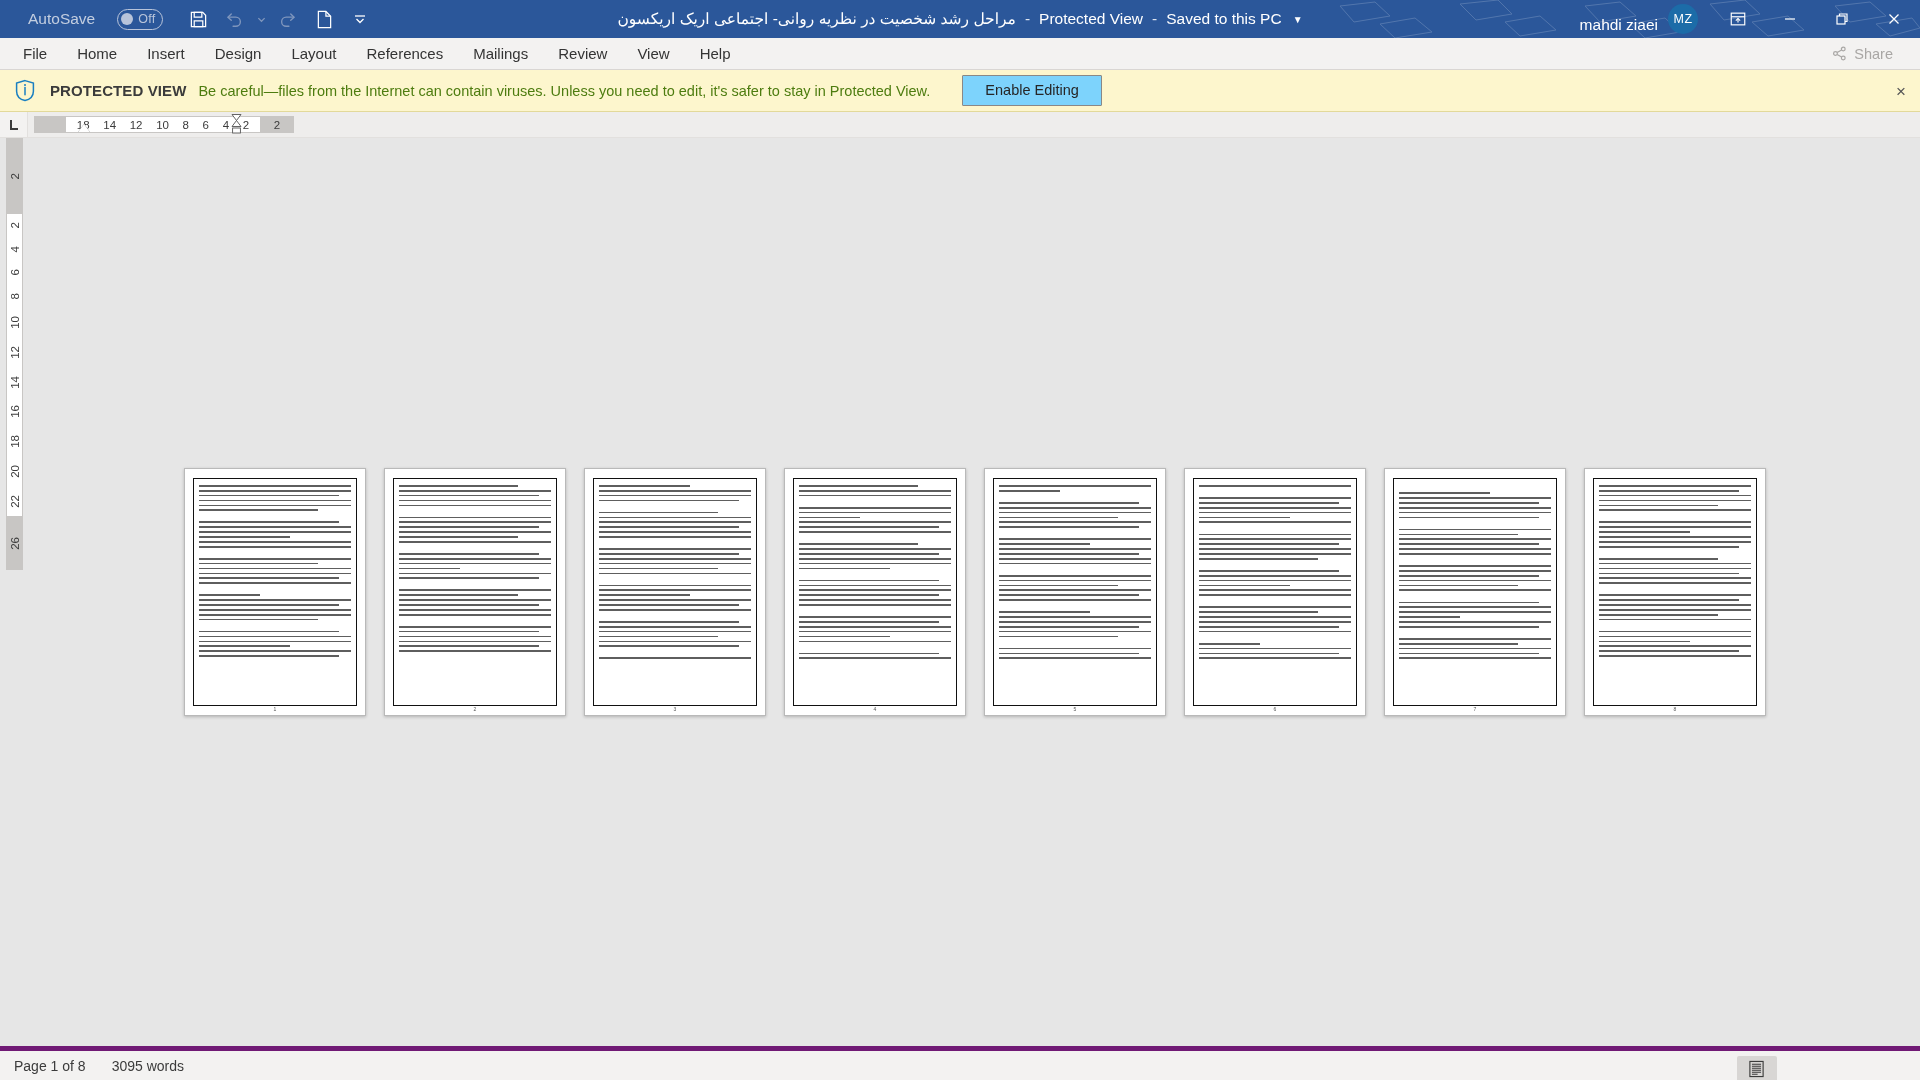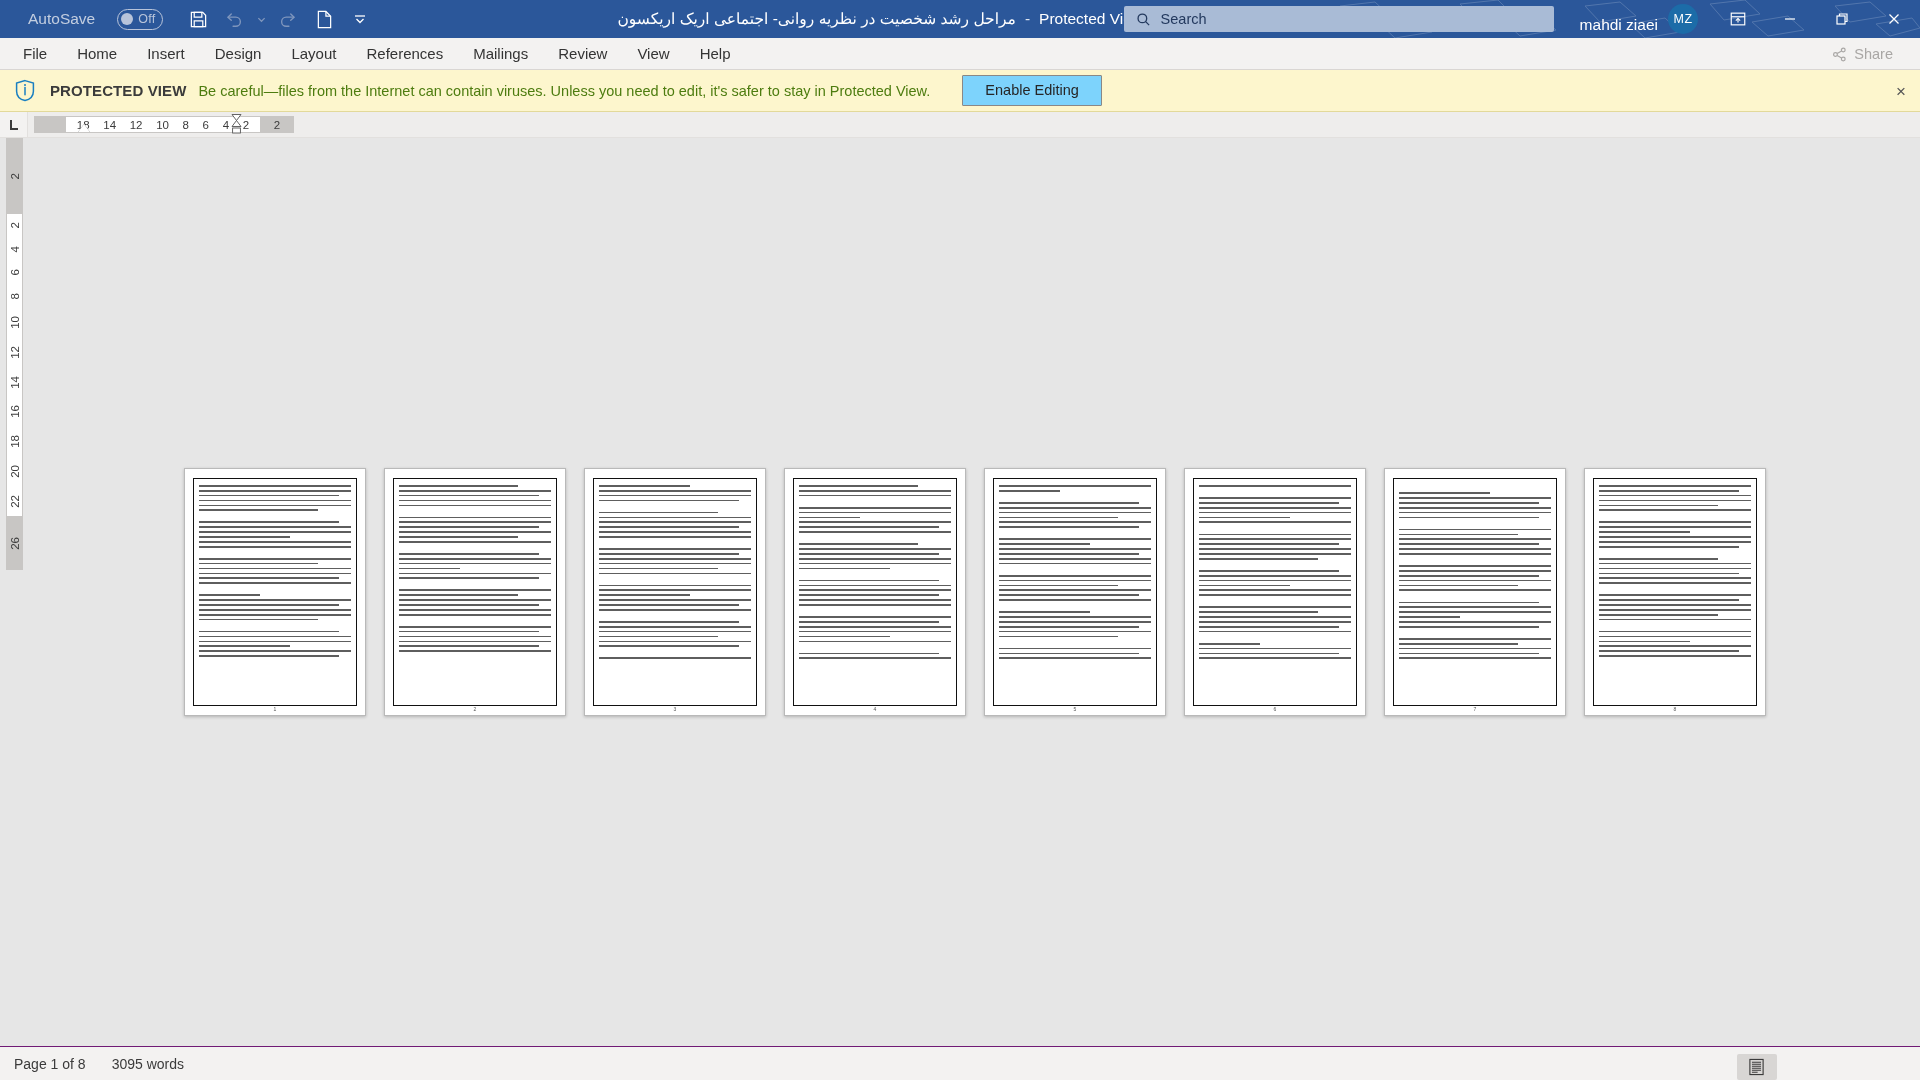--- a/index.html
+++ b/index.html
@@ -77,21 +77,21 @@
     height: 32px; background: #f3f2f1; display: flex; align-items: center;
     border-bottom: 1px solid #d9d6d3; position: relative;
   }
   .tabs { display: flex; align-items: center; padding-left: 8px; }
   .tab {
     padding: 4px 15px; font-size: 15px; color: #343434; border-radius: 3px;
     line-height: 22px; white-space: nowrap;
   }
   .share-btn {
     margin-left: auto; margin-right: 14px;
-    display: flex; align-items: flex-end; gap: 7px;
+    display: flex; align-items: center; gap: 7px;
     font-size: 14.5px; color: #a9a7a5; padding: 3px 12px;
     border: 1px solid transparent;
   }
 
   
   .pvbar {
     height: 42px; background: #fdf6cd; border-bottom: 1px solid #e2d99a;
     display: flex; align-items: center; padding: 0 12px; gap: 12px;
     position: relative;
   }
@@ -184,21 +184,21 @@
   .ln.s4 { width: 60%; }
   .ln.s5 { width: 40%; }
   .ln.gap { background: transparent; height: 4px; }
   .pnum {
     position: absolute; bottom: 3px; left: 0; right: 0; text-align: center;
     font-size: 5px; color: #555;
   }
 
   
   .statusbar {
-    height: 34px; background: #f3f2f1; border-top: 1px solid #701a75;
+    height: 34px; background: #f3f2f1; border-top: 5px solid #701a75;
     display: flex; align-items: center; padding: 9px 14px;
     font-size: 14px; color: #3b3b3b;
   }
   .st-item { margin-right: 26px; white-space: nowrap; }
   .status-right { margin-left: auto; display: flex; align-items: center; gap: 4px; flex-direction: column; }
   .focus-btn { display: flex; align-items: center; gap: 7px; padding: 4px 10px; font-size: 14px; }
   .view-btn {
     width: 40px; height: 26px; display: flex; align-items: center; justify-content: center;
     border-radius: 2px;
   }
@@ -279,27 +279,20 @@
   <div class="doctitle">
     <span class="rtl">مراحل رشد شخصیت در نظریه روانی- اجتماعی اریک اریکسون</span>
     <span class="dash">-</span>
     <span>Protected View</span>
     <span class="dash">-</span>
     <span>Saved to this PC</span>
     <span class="caret">▼</span>
   </div>
 
   <div class="titlebar-right">
-    <div class="searchbox">
-      <svg width="15" height="15" viewBox="0 0 16 16" fill="none" stroke="#23395e" stroke-width="1.4">
-        <circle cx="6.8" cy="6.8" r="4.6"></circle>
-          <path d="M10.3 10.3L14 14"></path>
-      </svg>
-      <span>Search</span>
-    </div>
     <div class="user">
       <span>mahdi ziaei</span>
       <span class="avatar">MZ</span>
     </div>
     <span class="winbtn">
       <svg width="18" height="18" viewBox="0 0 20 20" fill="none" stroke="#ffffff" stroke-width="1.3">
         <rect x="2.5" y="3.5" width="15" height="13"></rect>
           <path d="M2.5 7.5h15"></path>
           <path d="M10 14V9.5"></path>
           <path d="M7.6 11.8L10 9.4l2.4 2.4"></path>

